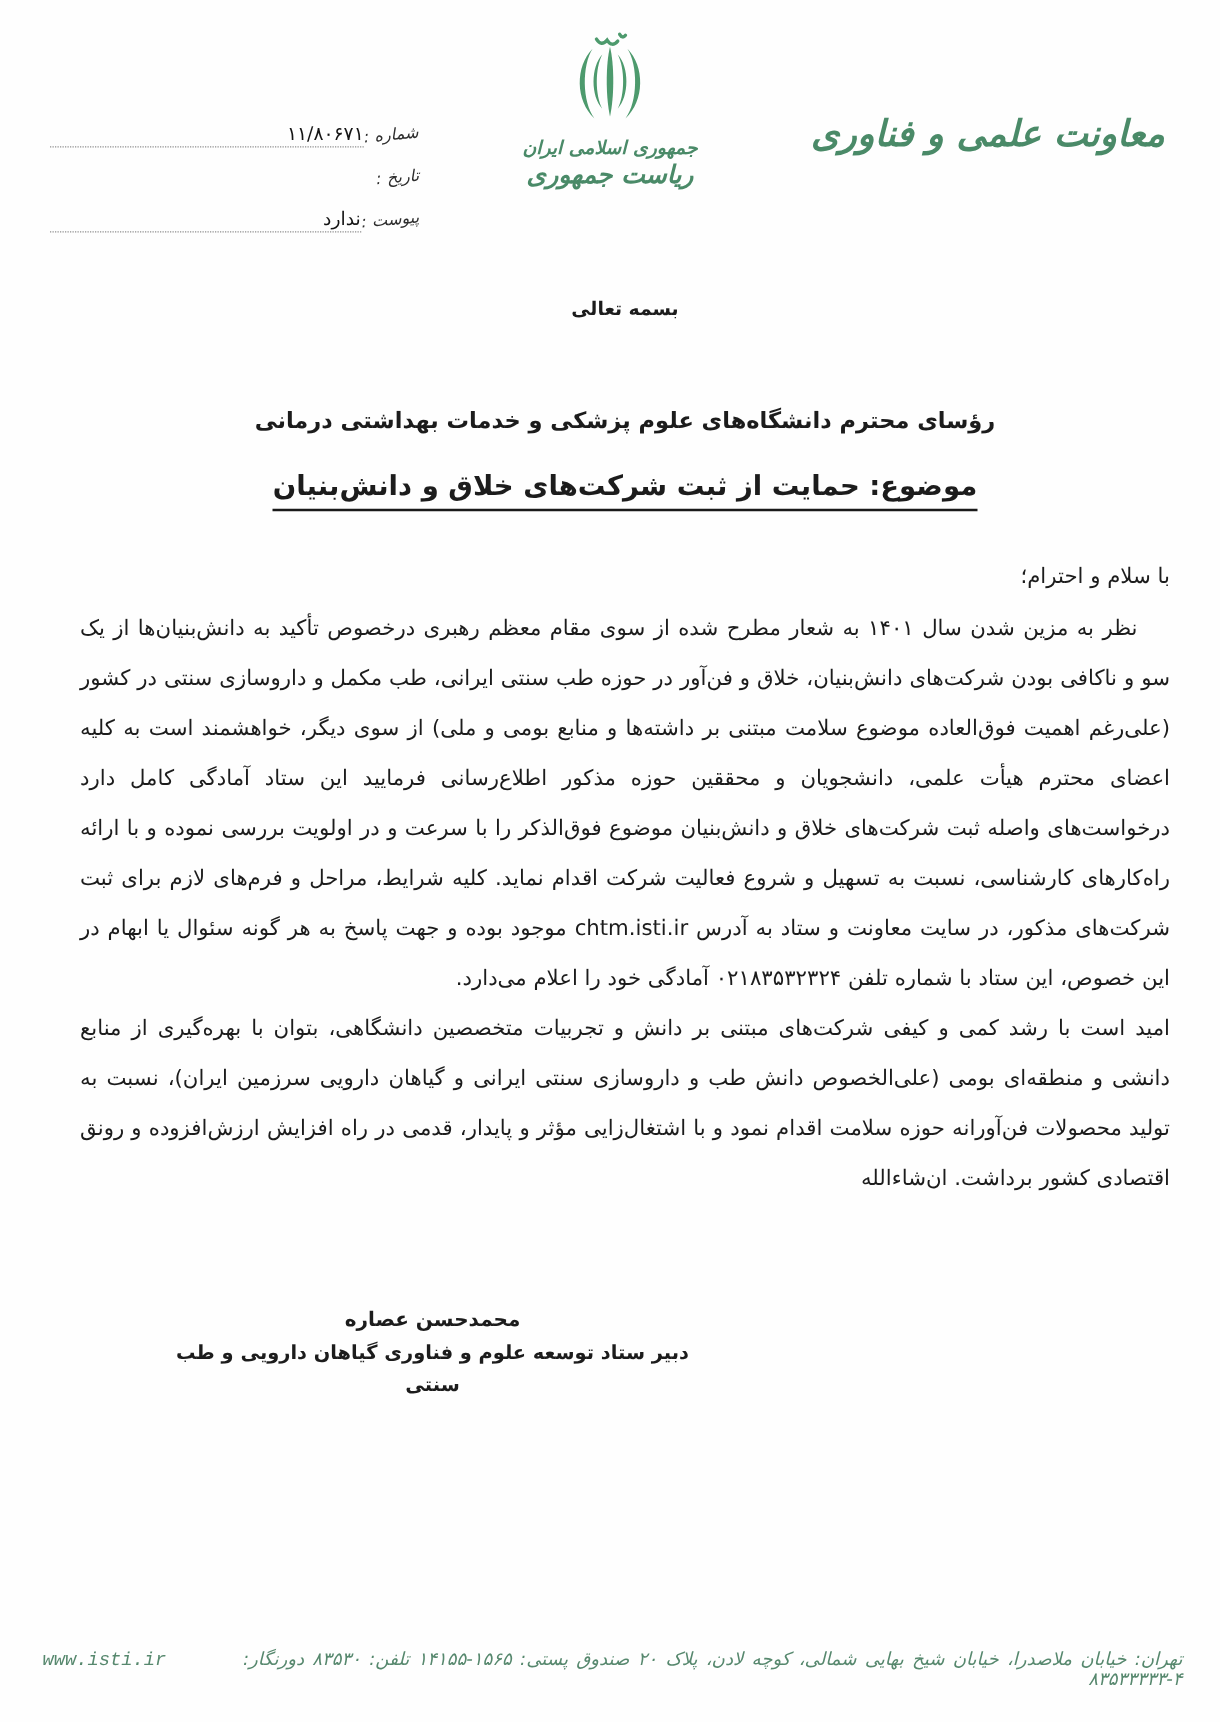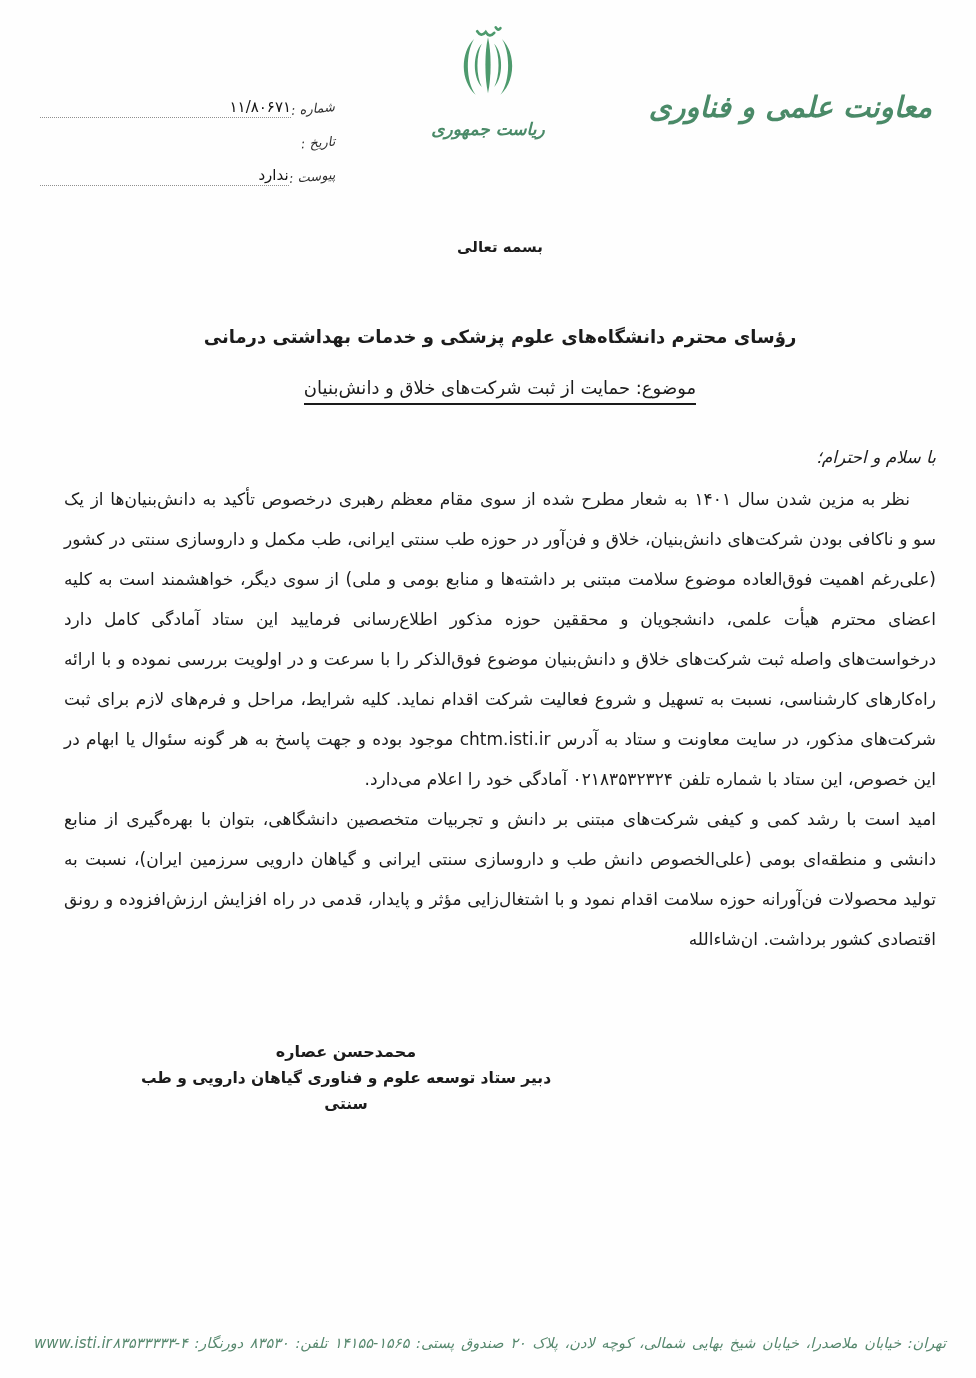--- a/index.html
+++ b/index.html
@@ -27,56 +27,56 @@
   }
   .ref-line {
     flex: 1; border-bottom: 1.5px dotted #8f8f8f;
     text-align: right; padding-bottom: 1px;
   }
   .ref-value { font-size: 15px; letter-spacing: 1px; color: #141414; }
 
   .emblem-block { position: absolute; top: 22px; left: 0; right: 0; text-align: center; color: #4d9a6d; }
   .emblem-block svg { display: inline-block; }
   .emblem-title { font-size: 15px; font-weight: bold; font-style: italic; color: #4a8a68; margin-top: 1px; }
-  .emblem-subtitle { font-size: 17px; font-weight: bold; font-style: italic; color: #4a8a68; margin-top: 11px; }
+  .emblem-subtitle { font-size: 20px; font-weight: bold; font-style: italic; color: #4a8a68; }
 
   .org-block {
     position: absolute; top: 90px; right: 44px;
     font-size: 29px; font-weight: bold; font-style: italic;
     color: #4a8a68; letter-spacing: -1px;
   }
 
   
   .main { padding: 238px 40px 0 64px; direction: rtl; }
   .besmele { text-align: center; font-weight: bold; font-size: 15px; }
   .addressee { margin-top: 70px; text-align: center; font-weight: bold; font-size: 18px; }
   .subject-wrap { margin-top: 30px; text-align: center; }
   .subject {
-    display: inline-block; font-weight: normal; font-size: 18px;
+    display: inline-block; font-weight: bold; font-size: 22px;
     border-bottom: 2px solid #1a1a1a; padding-bottom: 5px; text-align: center;
   }
-  .greeting { margin-top: 42px; font-size: 17px; font-style: italic; }
+  .greeting { margin-top: 42px; font-size: 17px; }
   .para {
     margin: 12px 0 0 0; font-size: 17px; line-height: 40px;
     text-align: justify; text-justify: inter-word;
   }
   .para.indent { text-indent: 26px; }
   .para:last-of-type { margin-top: 0; }
 
   .signature { margin-top: 80px; width: 440px; margin-right: 370px; text-align: center; }
   .sig-name  { font-weight: bold; font-size: 16px; line-height: 26px; }
   .sig-title { font-weight: bold; font-size: 15.5px; line-height: 26px; }
 
   
   .footer {
     position: absolute; bottom: 26px; left: 34px; right: 30px;
     display: flex; direction: rtl; justify-content: space-between; align-items: baseline;
     color: #57886e; font-style: italic; font-size: 14.5px; word-spacing: 2px;
   }
-  .footer .website { direction: ltr; font-size: 15px; color: #57886e; }
+  .footer .website { direction: ltr; font-size: 15px; color: #57886e; font-family: Liberation Mono, monospace; }
 </style>
 </head>
 <body>
 
 <div class="page">
 
   <div class="header">
 
     <div class="ref-block">
       <div class="ref-row">
@@ -103,20 +103,21 @@
           <path d="M60 7 q3 5 6 1"></path>
         </g>
         <g fill="currentColor">
           <path d="M50 20 C54.5 38 54.5 72 50 92 C45.5 72 45.5 38 50 20 Z"></path>
           <path d="M42 28 C30 41 30 71 42 84 C34.5 70 34.5 42 42 28 Z"></path>
           <path d="M58 28 C70 41 70 71 58 84 C65.5 70 65.5 42 58 28 Z"></path>
           <path d="M32 22 C14 40 14 76 34 94 C21 77 21 39 32 22 Z"></path>
           <path d="M68 22 C86 40 86 76 66 94 C79 77 79 39 68 22 Z"></path>
         </g>
       </svg>
+      <div class="emblem-title">جمهوری اسلامی ایران</div>
       <div class="emblem-subtitle">ریاست جمهوری</div>
     </div>
 
     <div class="org-block">معاونت علمی و فناوری</div>
   </div>
 
   <div class="main">
     <div class="besmele">بسمه تعالی</div>
 
     <div class="addressee">رؤسای محترم دانشگاه‌های علوم پزشکی و خدمات بهداشتی درمانی</div>

